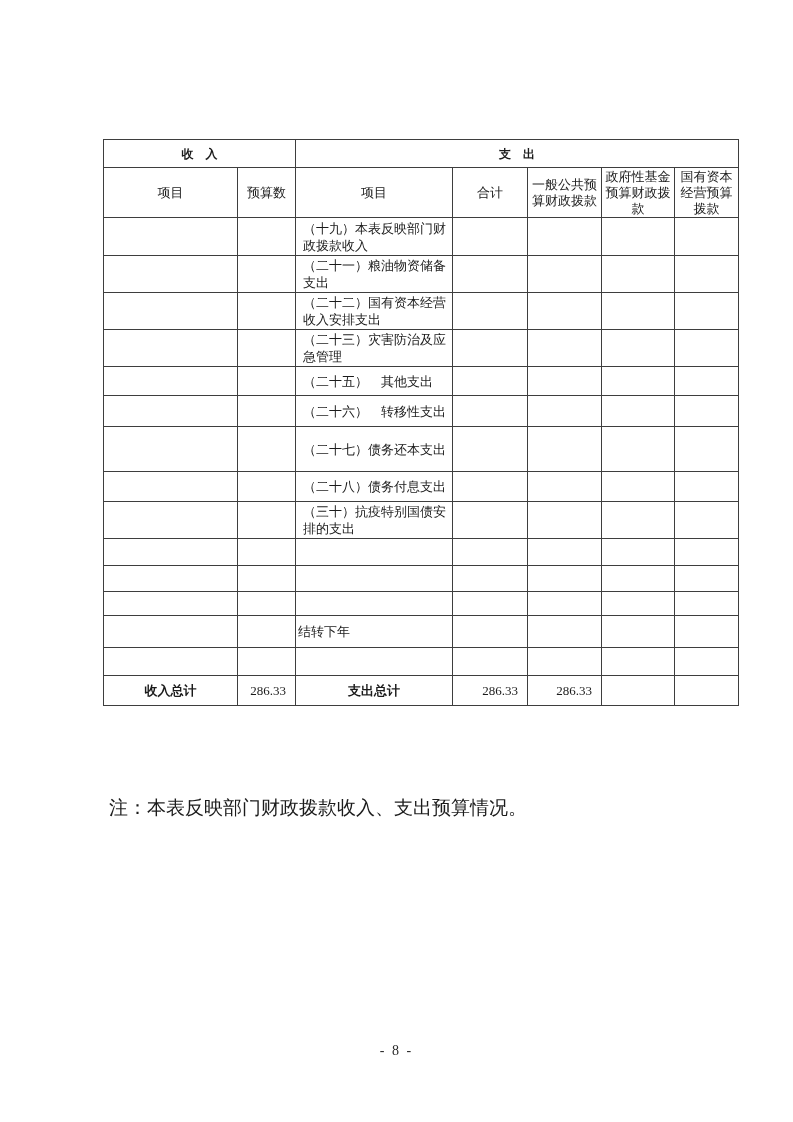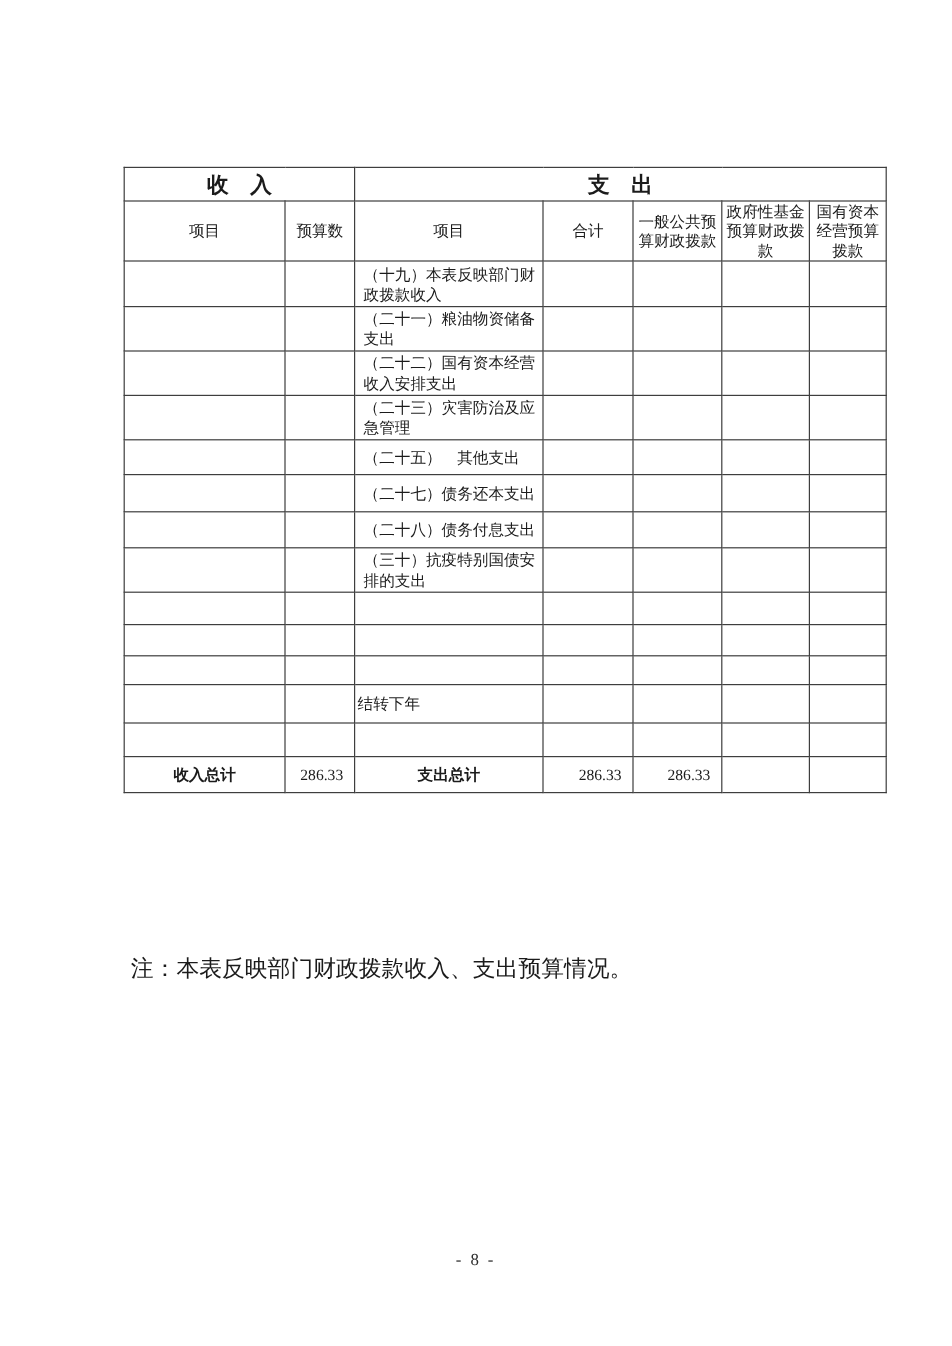--- a/index.html
+++ b/index.html
@@ -15,21 +15,21 @@
   }
   td,th{
     border:1px solid #3e3e3e;
     padding:0 2px;
     font-weight:normal;
     vertical-align:middle;
     overflow:hidden;
     text-align:center;
     line-height:16px;
   }
-  tr.h1 th{font-weight:bold;font-size:18px;height:27px}
+  tr.h1 th{font-weight:bold;font-size:12px;height:27px}
   tr.h2 th{height:49px;line-height:16px}
   td.exp{text-align:left;padding:1px 2px 1px 7px;line-height:17px}
   td.exp.ctr{text-align:left;padding:1px 2px}
   td.num{text-align:right;padding-right:9px}
   td.bold, .bold{font-weight:bold}
   .note{
     position:absolute;left:109px;top:800px;
     font-size:19px;line-height:16px;
   }
   .pagenum{
@@ -107,20 +107,29 @@
         <td class="num"></td>
         <td class="exp">（二十五）　其他支出</td>
         <td class="num"></td>
         <td class="num"></td>
         <td class="num"></td>
         <td class="num"></td>
       </tr>
       <tr style="height: 31px;">
         <td></td>
         <td class="num"></td>
+        <td class="exp">（二十六）　转移性支出</td>
+        <td class="num"></td>
+        <td class="num"></td>
+        <td class="num"></td>
+        <td class="num"></td>
+      </tr>
+      <tr style="height: 45px;">
+        <td></td>
+        <td class="num"></td>
         <td class="exp">（二十七）债务还本支出</td>
         <td class="num"></td>
         <td class="num"></td>
         <td class="num"></td>
         <td class="num"></td>
       </tr>
       <tr style="height: 30px;">
         <td></td>
         <td class="num"></td>
         <td class="exp">（二十八）债务付息支出</td>

